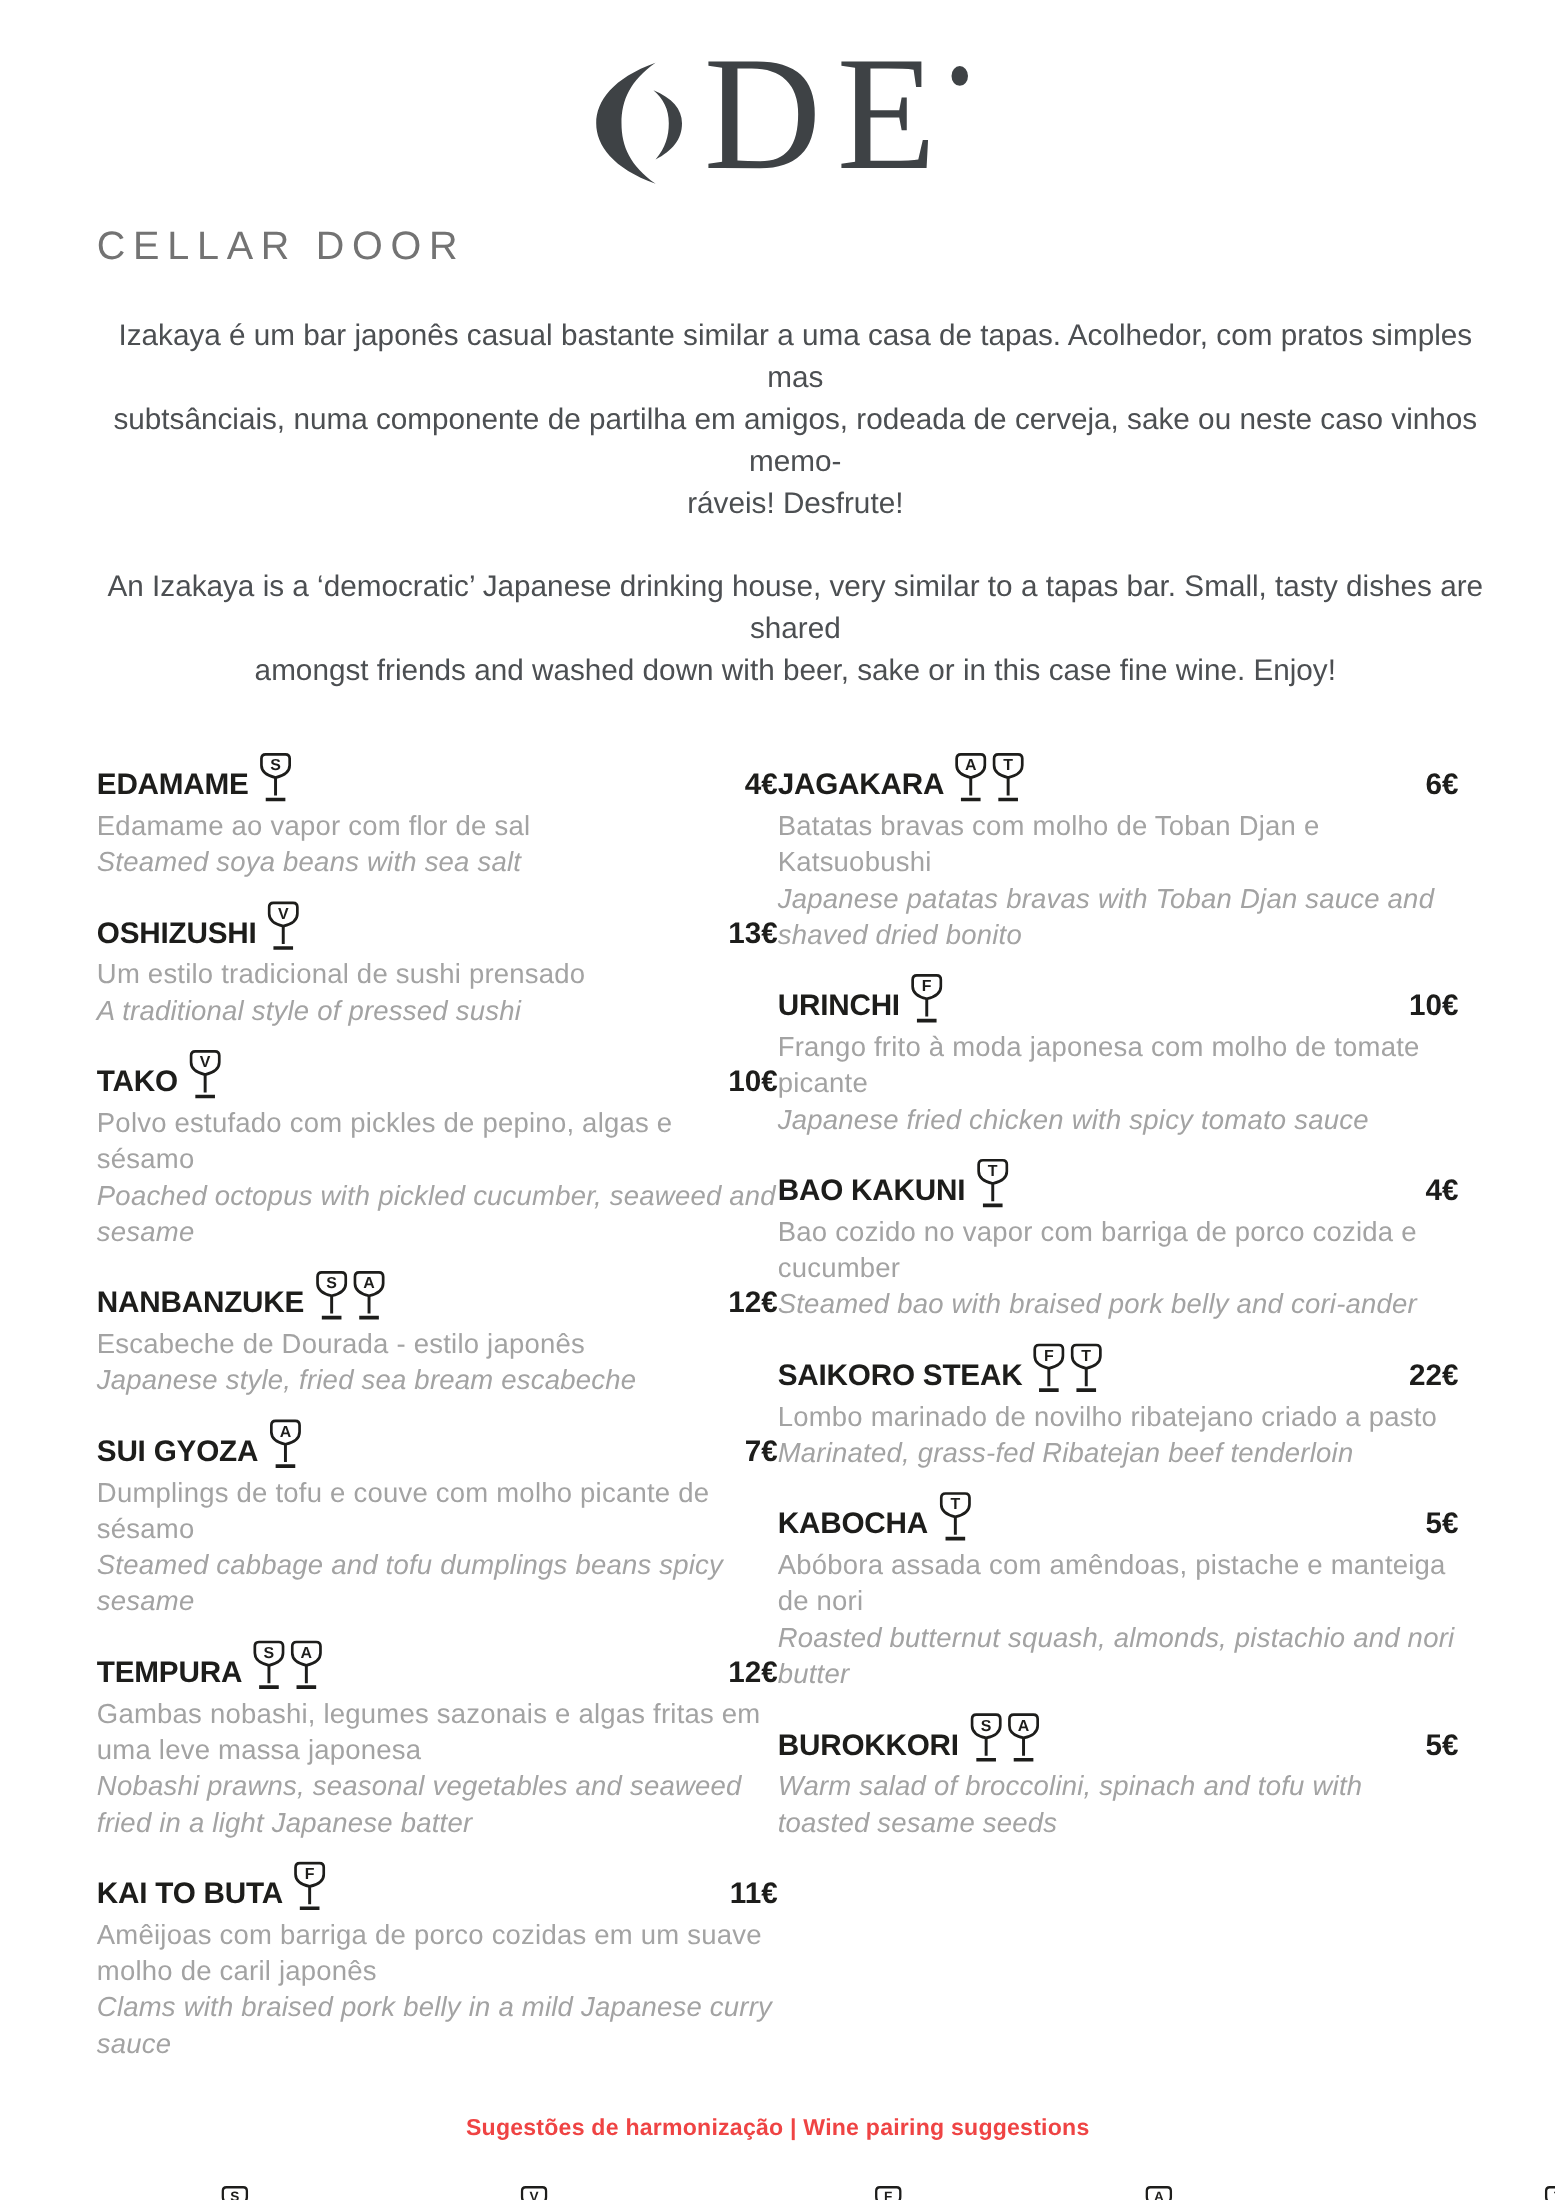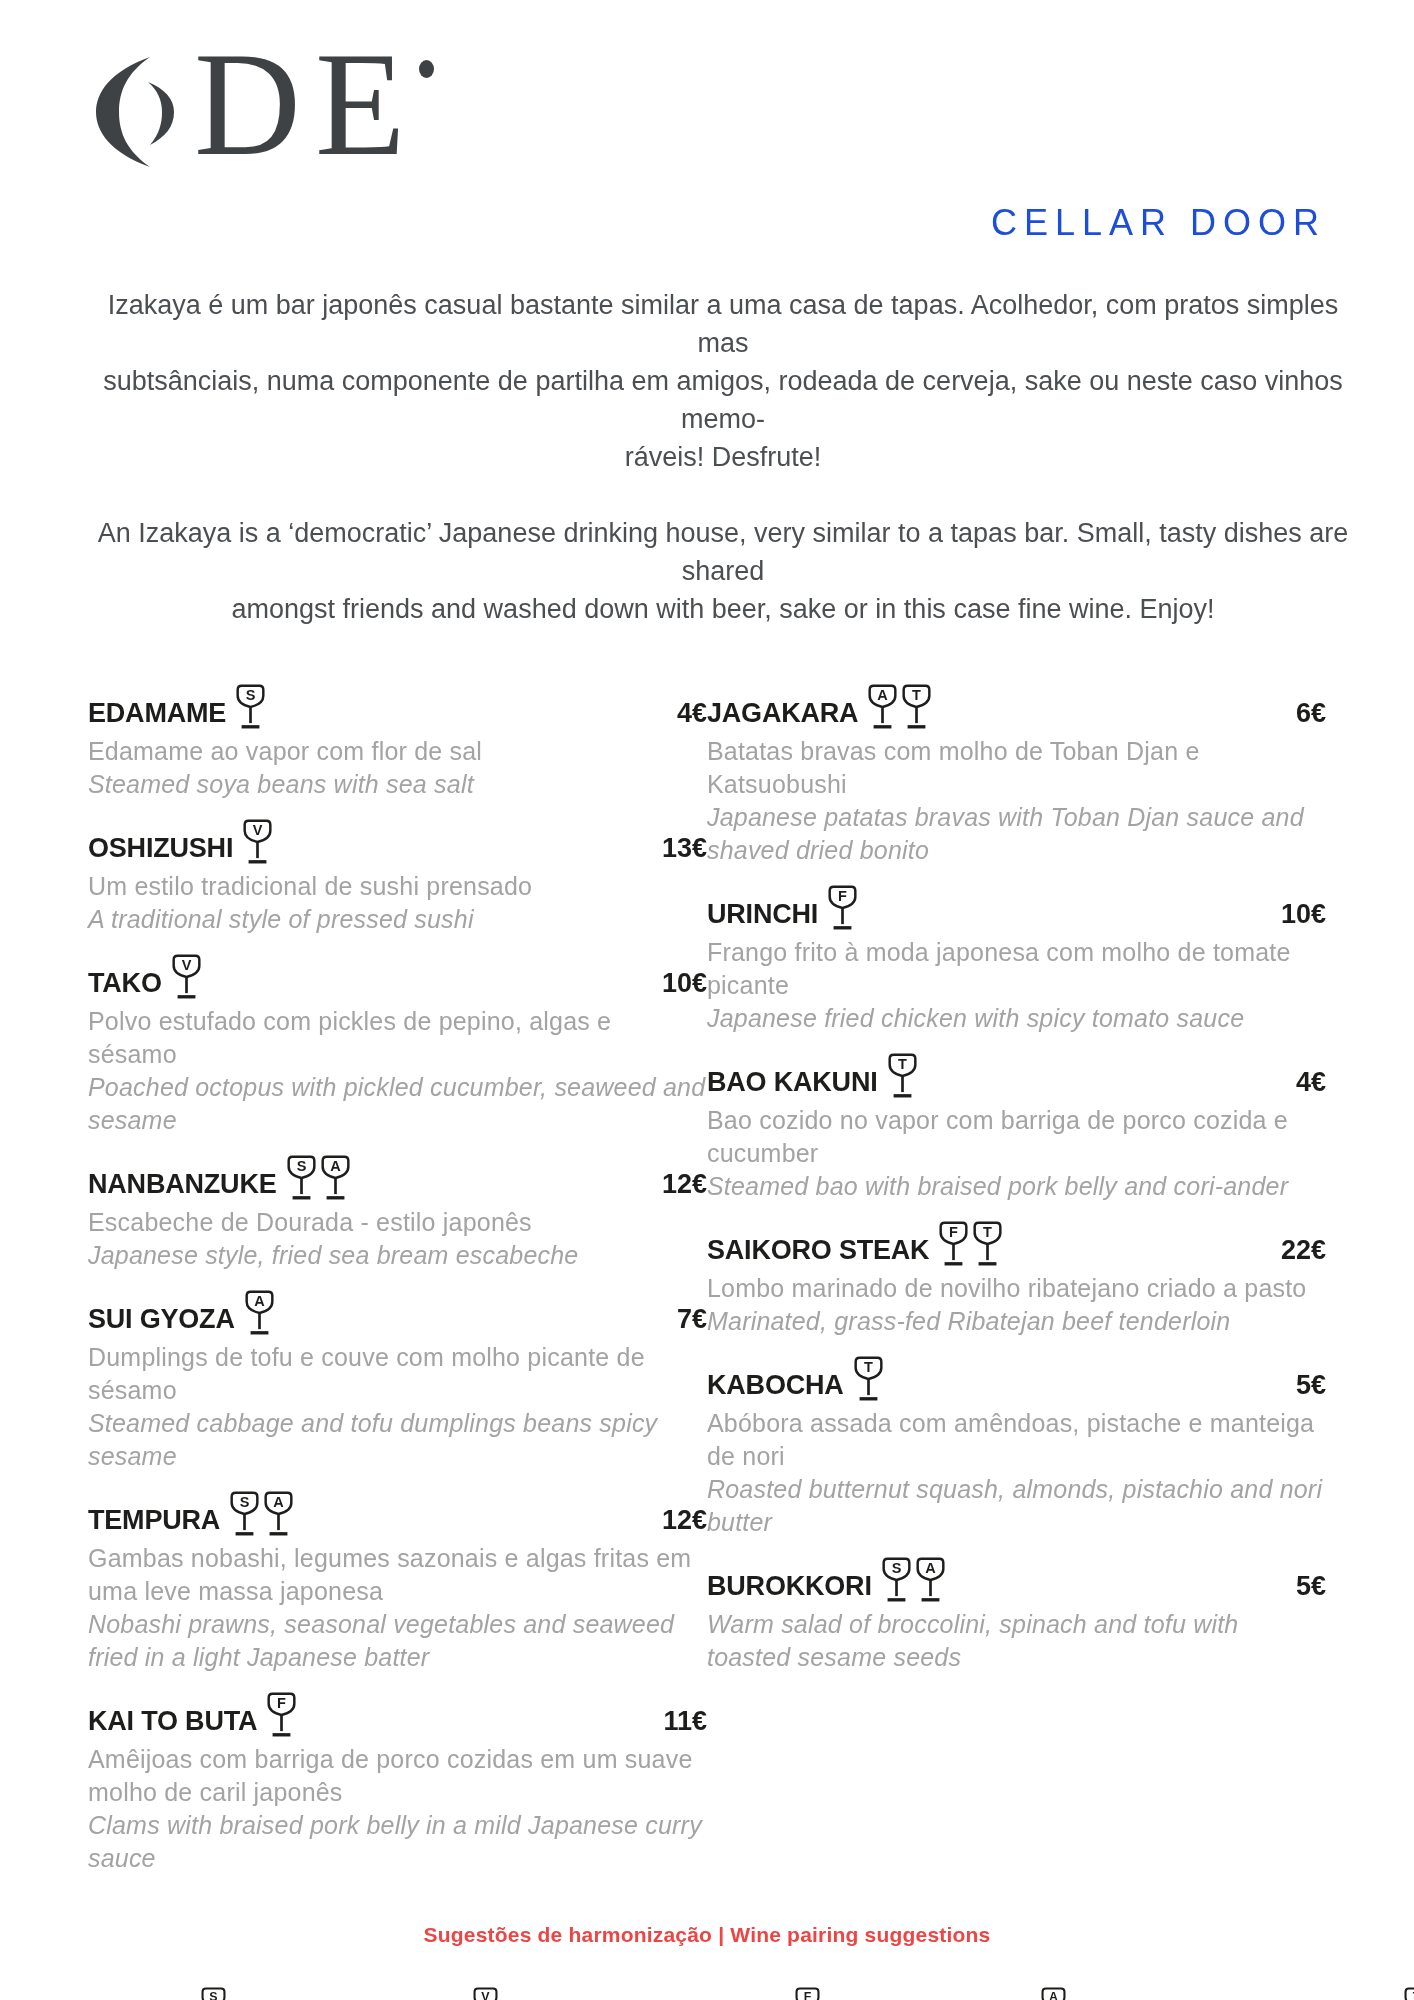--- a/index.html
+++ b/index.html
@@ -1,27 +1,27 @@
 <!DOCTYPE html>
 <html><head>
 <meta charset="utf-8">
 <style>
   html,body{margin:0;padding:0;background:#fff;}
   body{width:1414px;height:2000px;overflow:hidden;font-family:"Liberation Sans",sans-serif;}
   .page{box-sizing:border-box;width:1414px;height:2000px;padding:56px 88px 0;background:#fff;}
 
   
-  .logo-row{display:flex;align-items:flex-start;height:118px;}
+  .logo-row{display:flex;justify-content:center;align-items:flex-start;height:118px;}
   .logo-o{width:92px;height:112px;display:block;}
   .logo-o path{fill:#3e4245;}
   .logo-de{font-family:"Liberation Serif",serif;font-size:148px;line-height:96px;
            color:#3e4245;letter-spacing:14px;margin-left:14px;font-weight:400;}
   .logo-dot{width:15px;height:18px;border-radius:50%;background:#3e4245;margin-top:4px;margin-left:0px;}
-  .subtitle{text-align:right;margin-top:28px;font-size:36px;letter-spacing:7px;
-            color:#1d4ed8;font-weight:400;}
+  .subtitle{text-align:left;margin-top:28px;font-size:36px;letter-spacing:7px;
+            color:#737373;font-weight:400;}
 
   
   .intro{text-align:center;font-size:27px;line-height:38px;color:#4c4f52;
          width:1270px;margin:42px auto 0;white-space:pre-line;}
   .intro.en{margin-top:38px;}
 
   
   .columns{display:flex;margin-top:56px;}
   .col{flex:1 1 0;min-width:0;}
   .item{margin-bottom:18px;}

